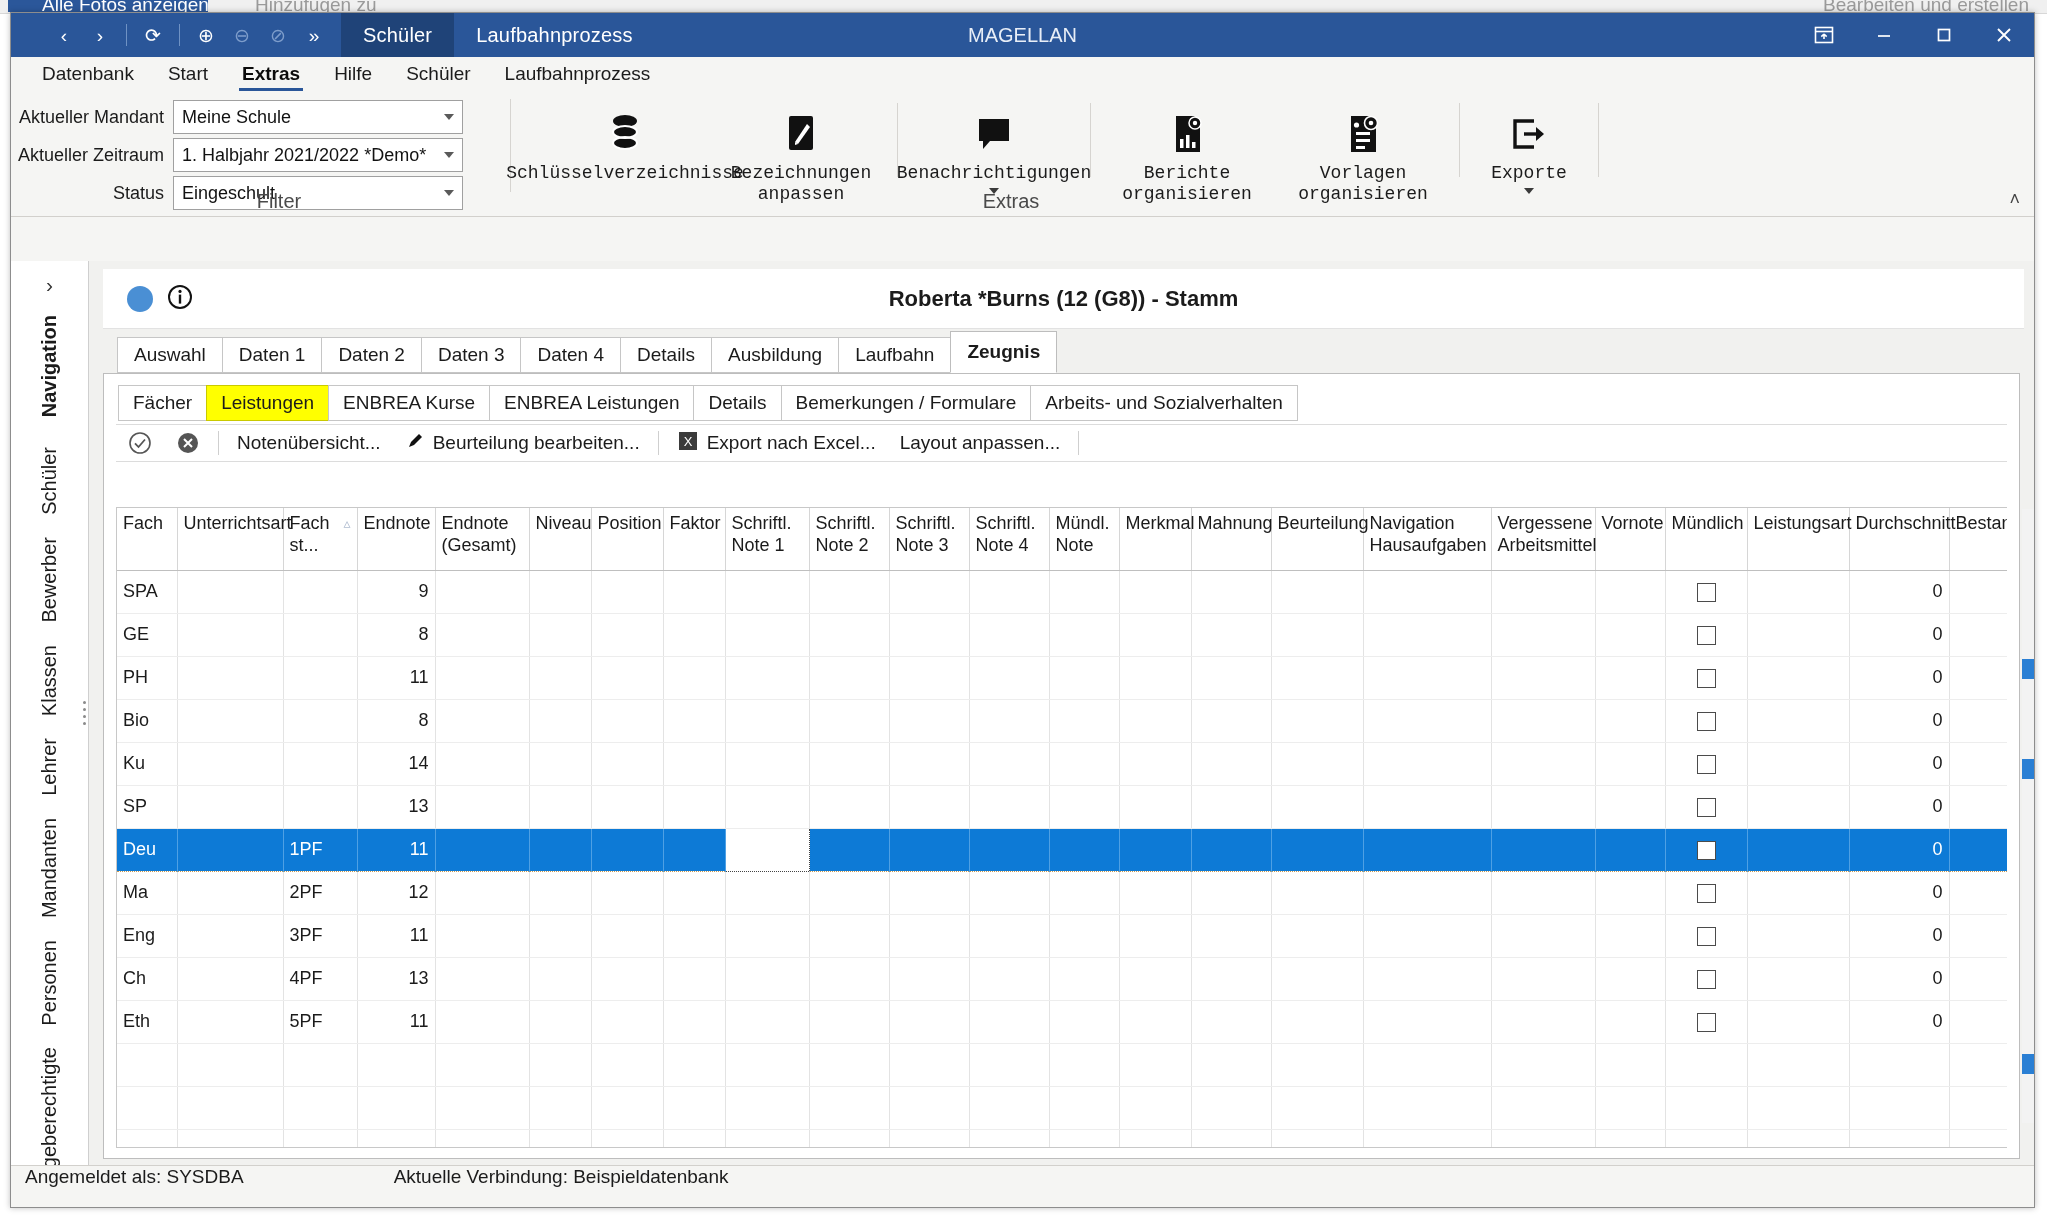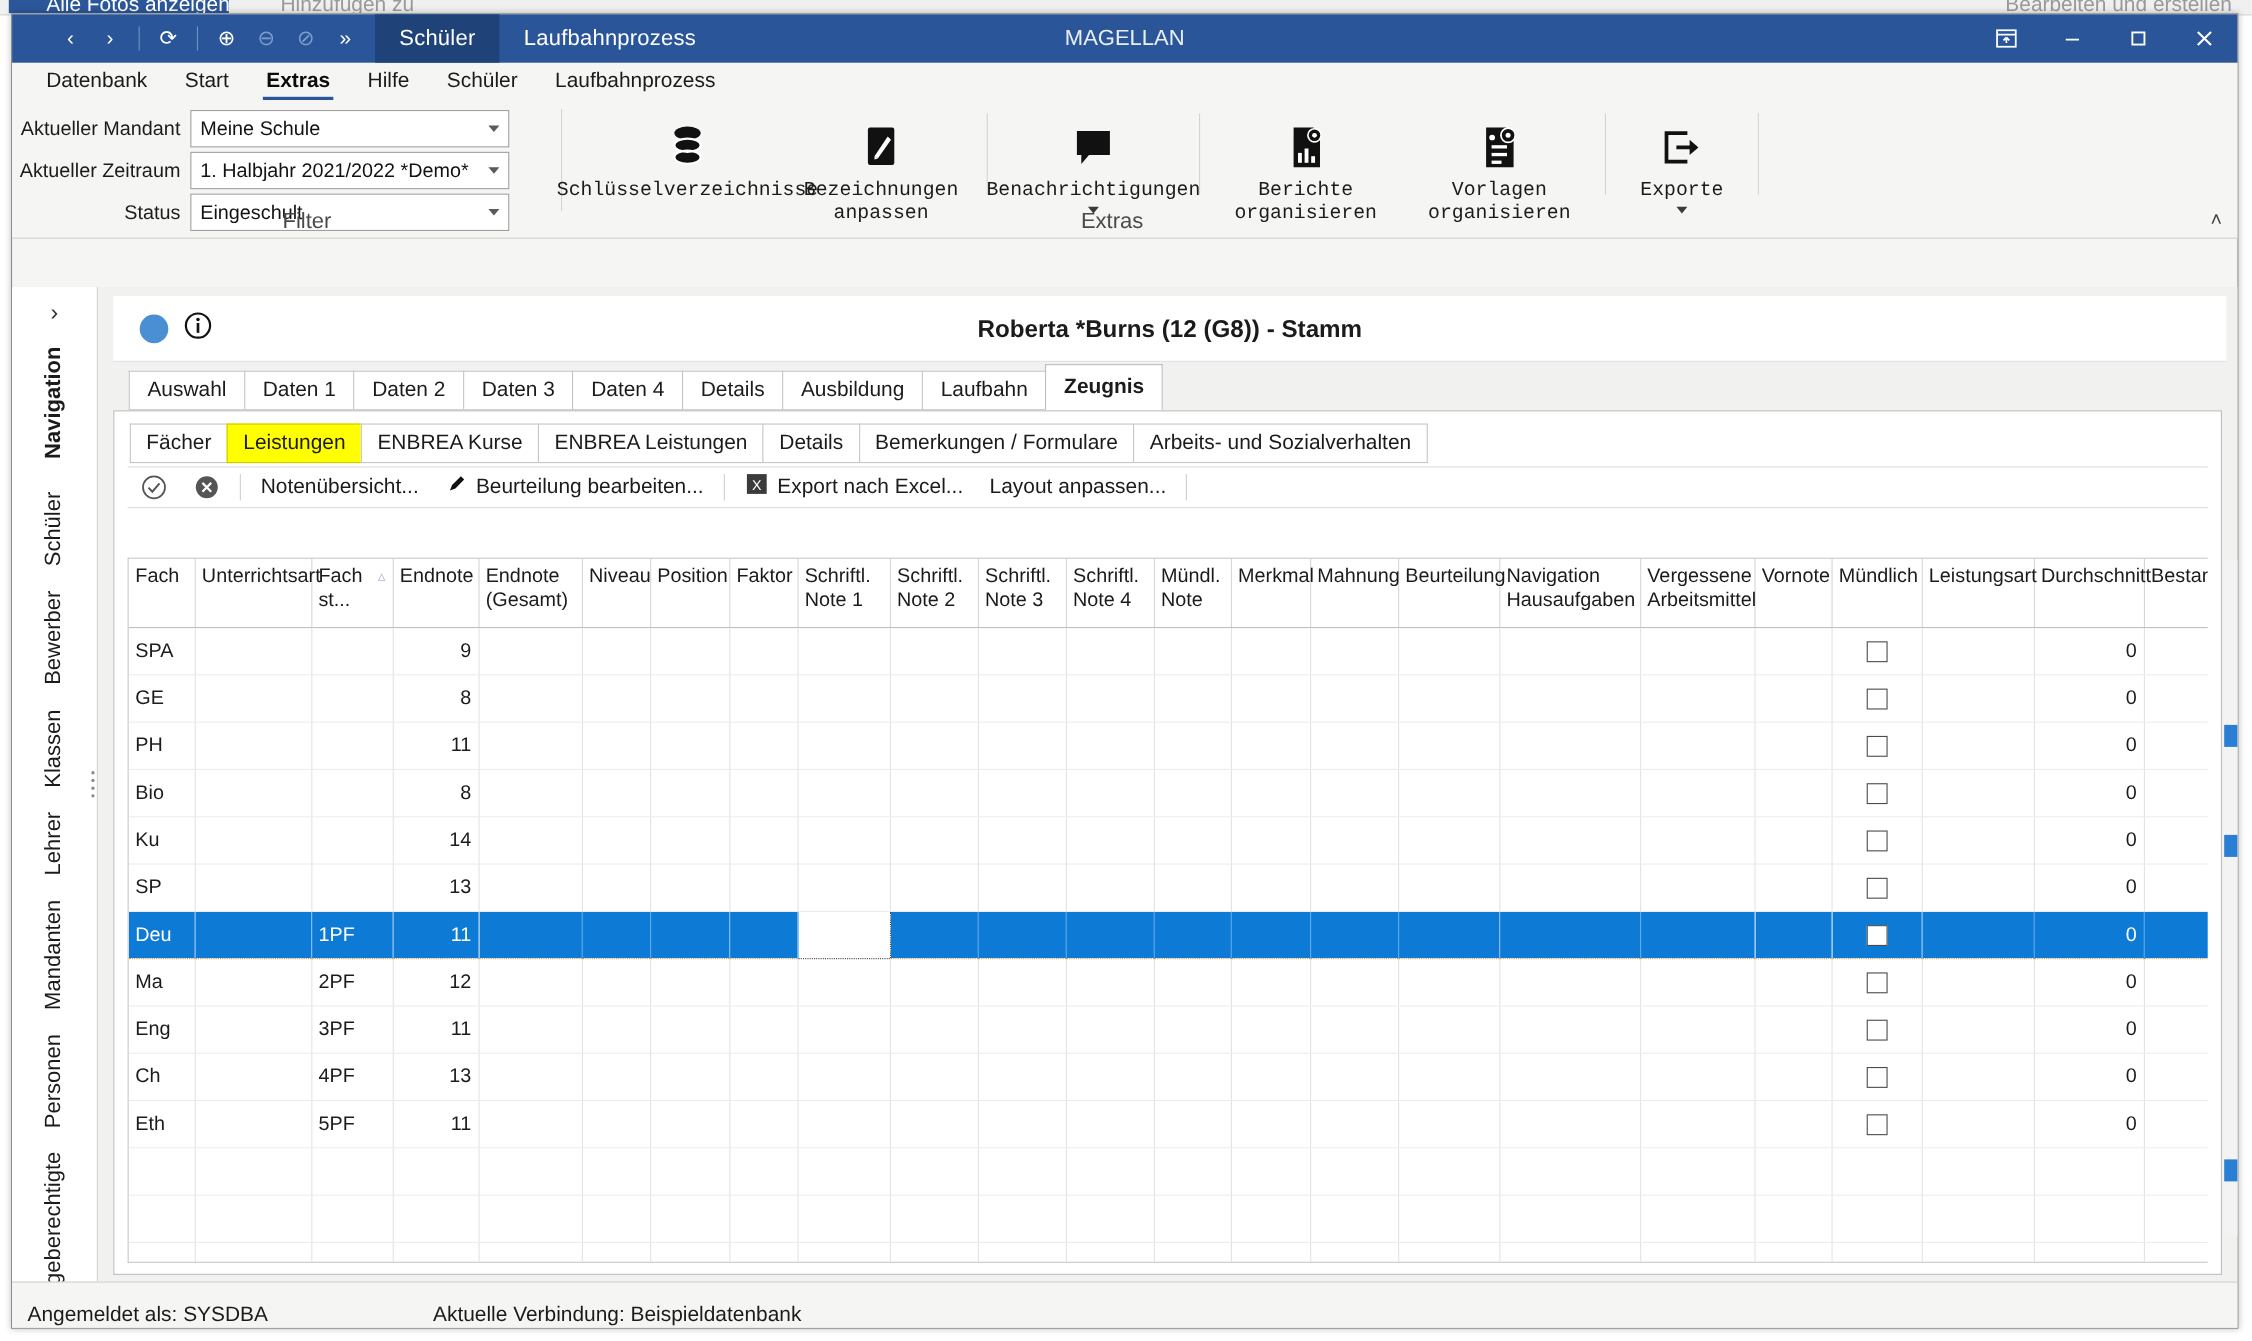--- a/index.html
+++ b/index.html
@@ -251,21 +251,21 @@
   .right-scroll {
     position: absolute; right: 0; top: 248px; bottom: 42px; width: 12px;
     background: #f3f3f3;
   }
   .rs-mark { position: absolute; right: 0; width: 12px; height: 20px; background: #2a7fd4; }
 
   
   .statusbar {
     position: absolute; left: 0; right: 0; bottom: 0; height: 42px;
     background: #f5f5f3; border-top: 1px solid #d2d0cc; display: flex;
-    align-items: flex-end; font-size: 19px; color: #1b1b1b;
+    align-items: flex-start; font-size: 19px; color: #1b1b1b;
   }
   .sb-1 { padding-left: 14px; }
   .sb-2 { padding-left: 150px; }
 </style>
 </head>
 <body>
 
 <div class="bg-strip">
   <div class="bg-tab-blue"></div>
   <div class="bg-ghost" style="left:42px;color:#ffffff;">Alle Fotos anzeigen</div>

